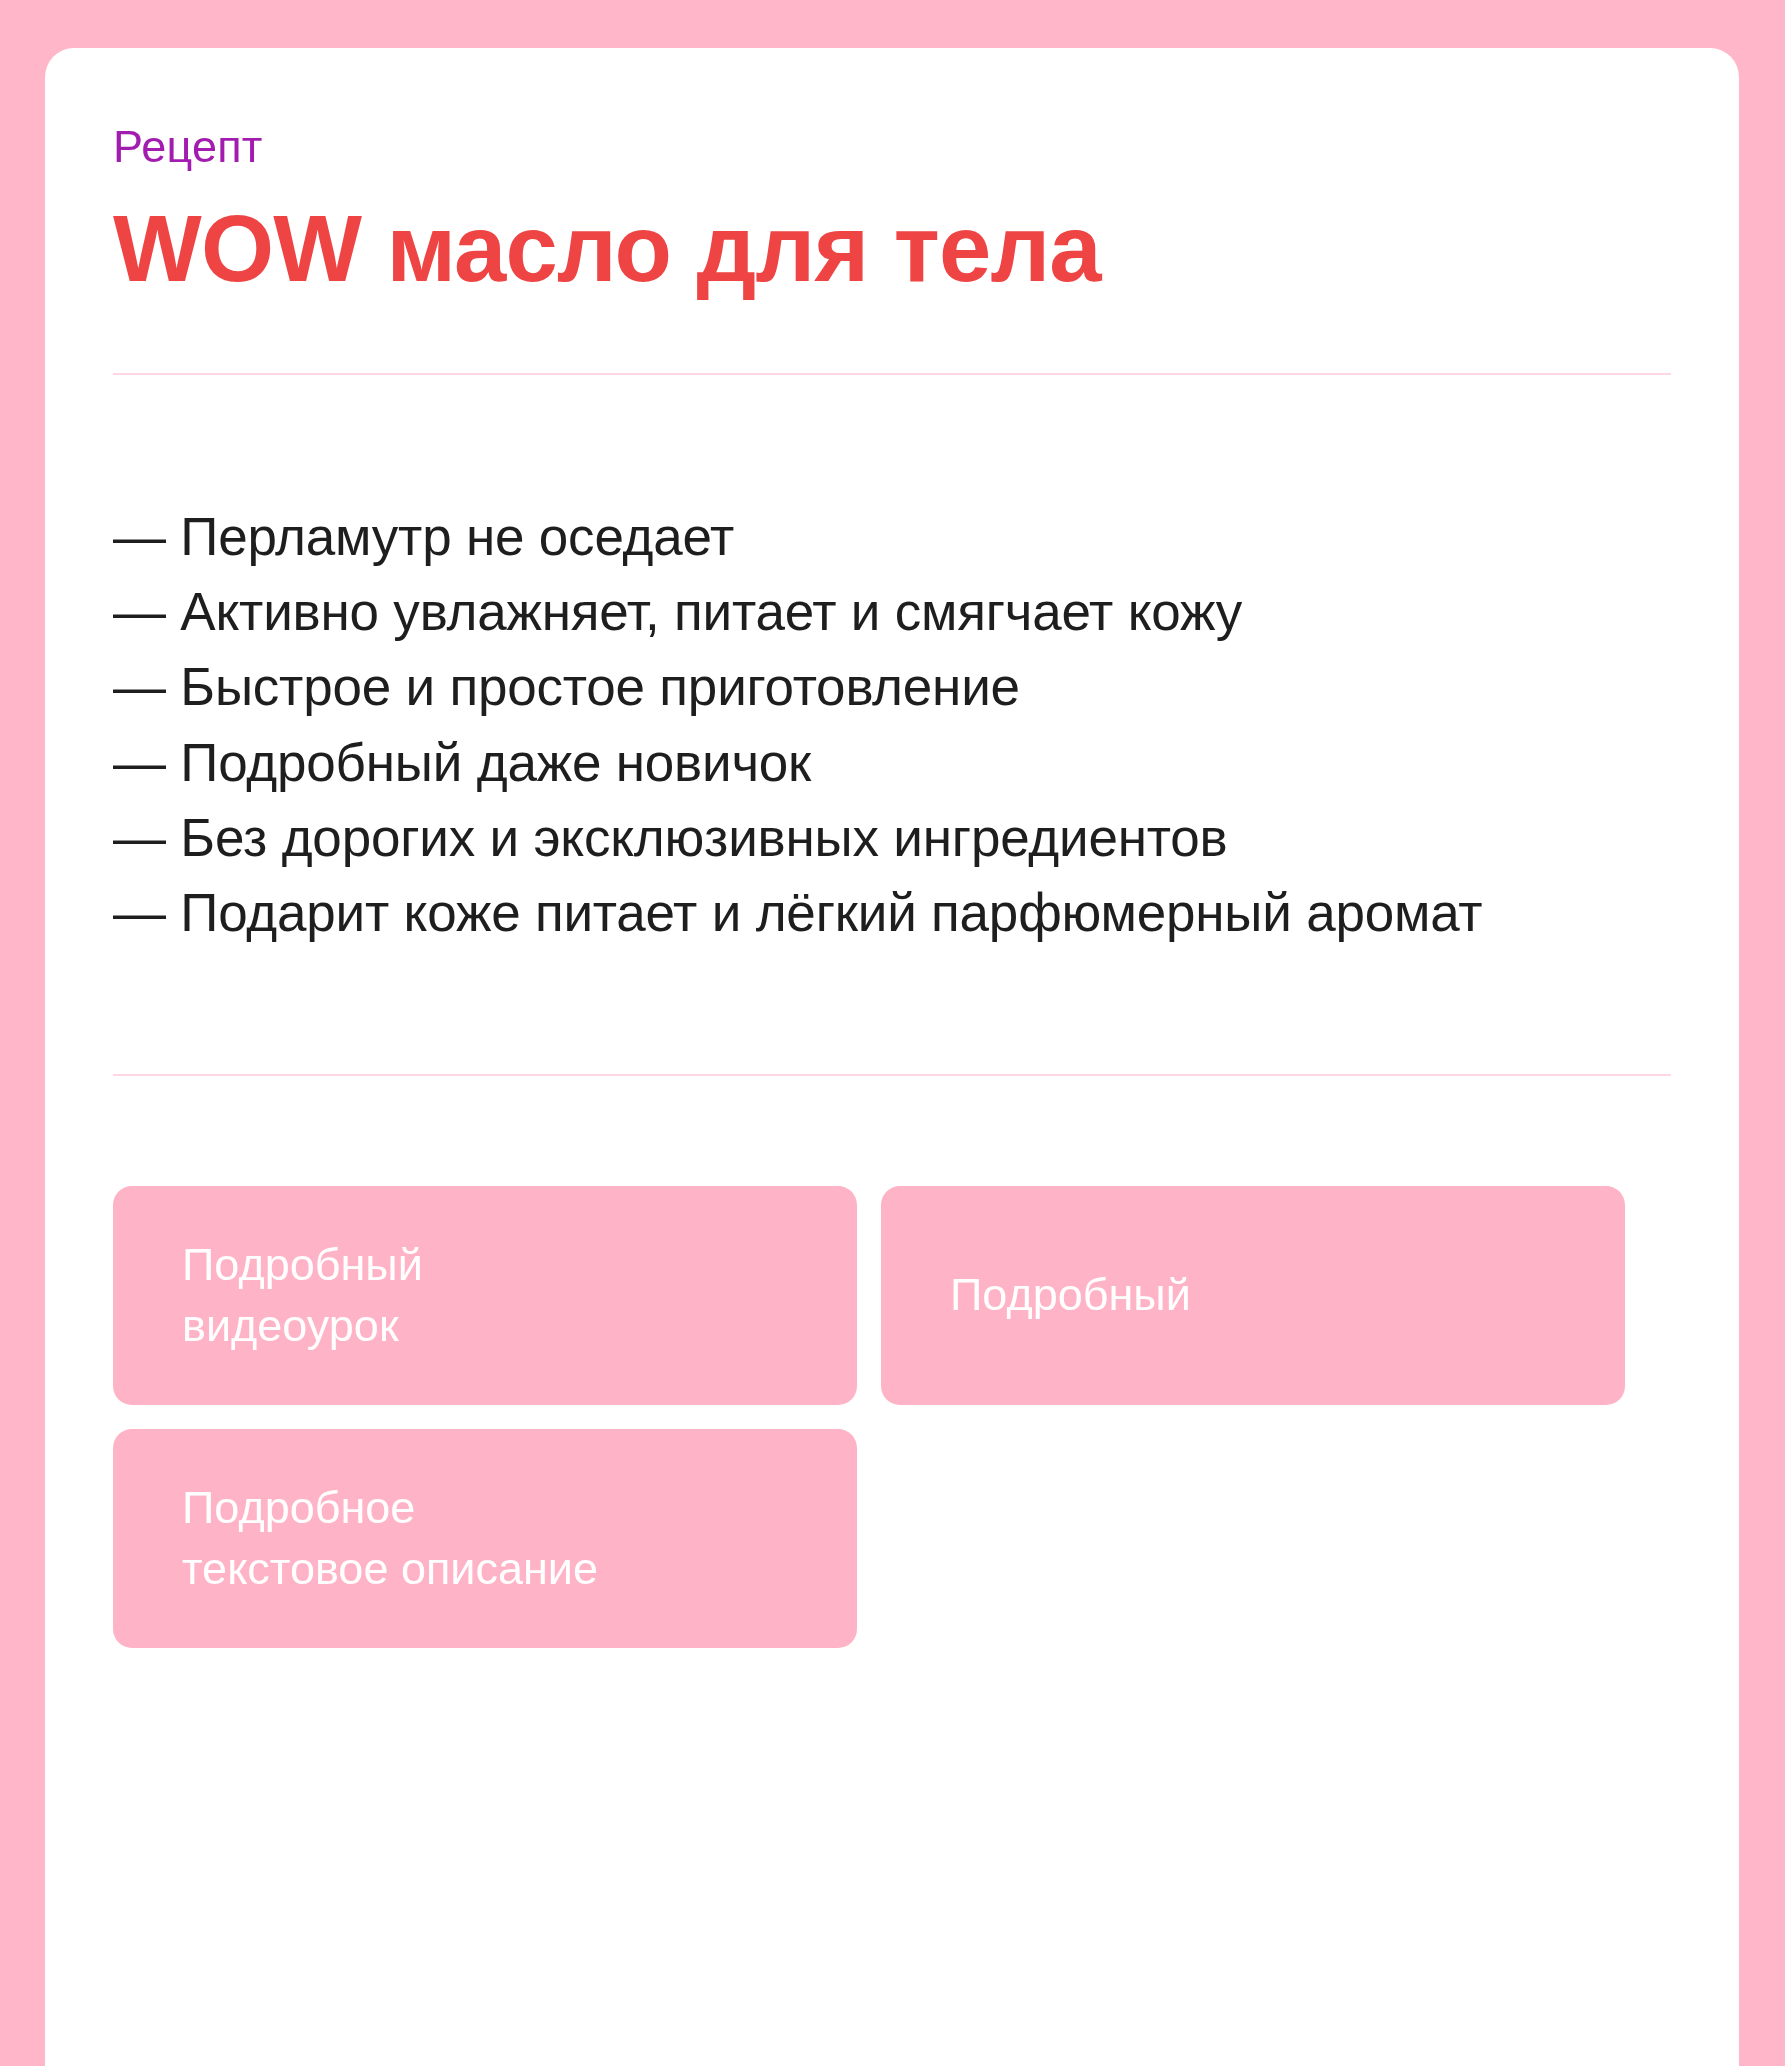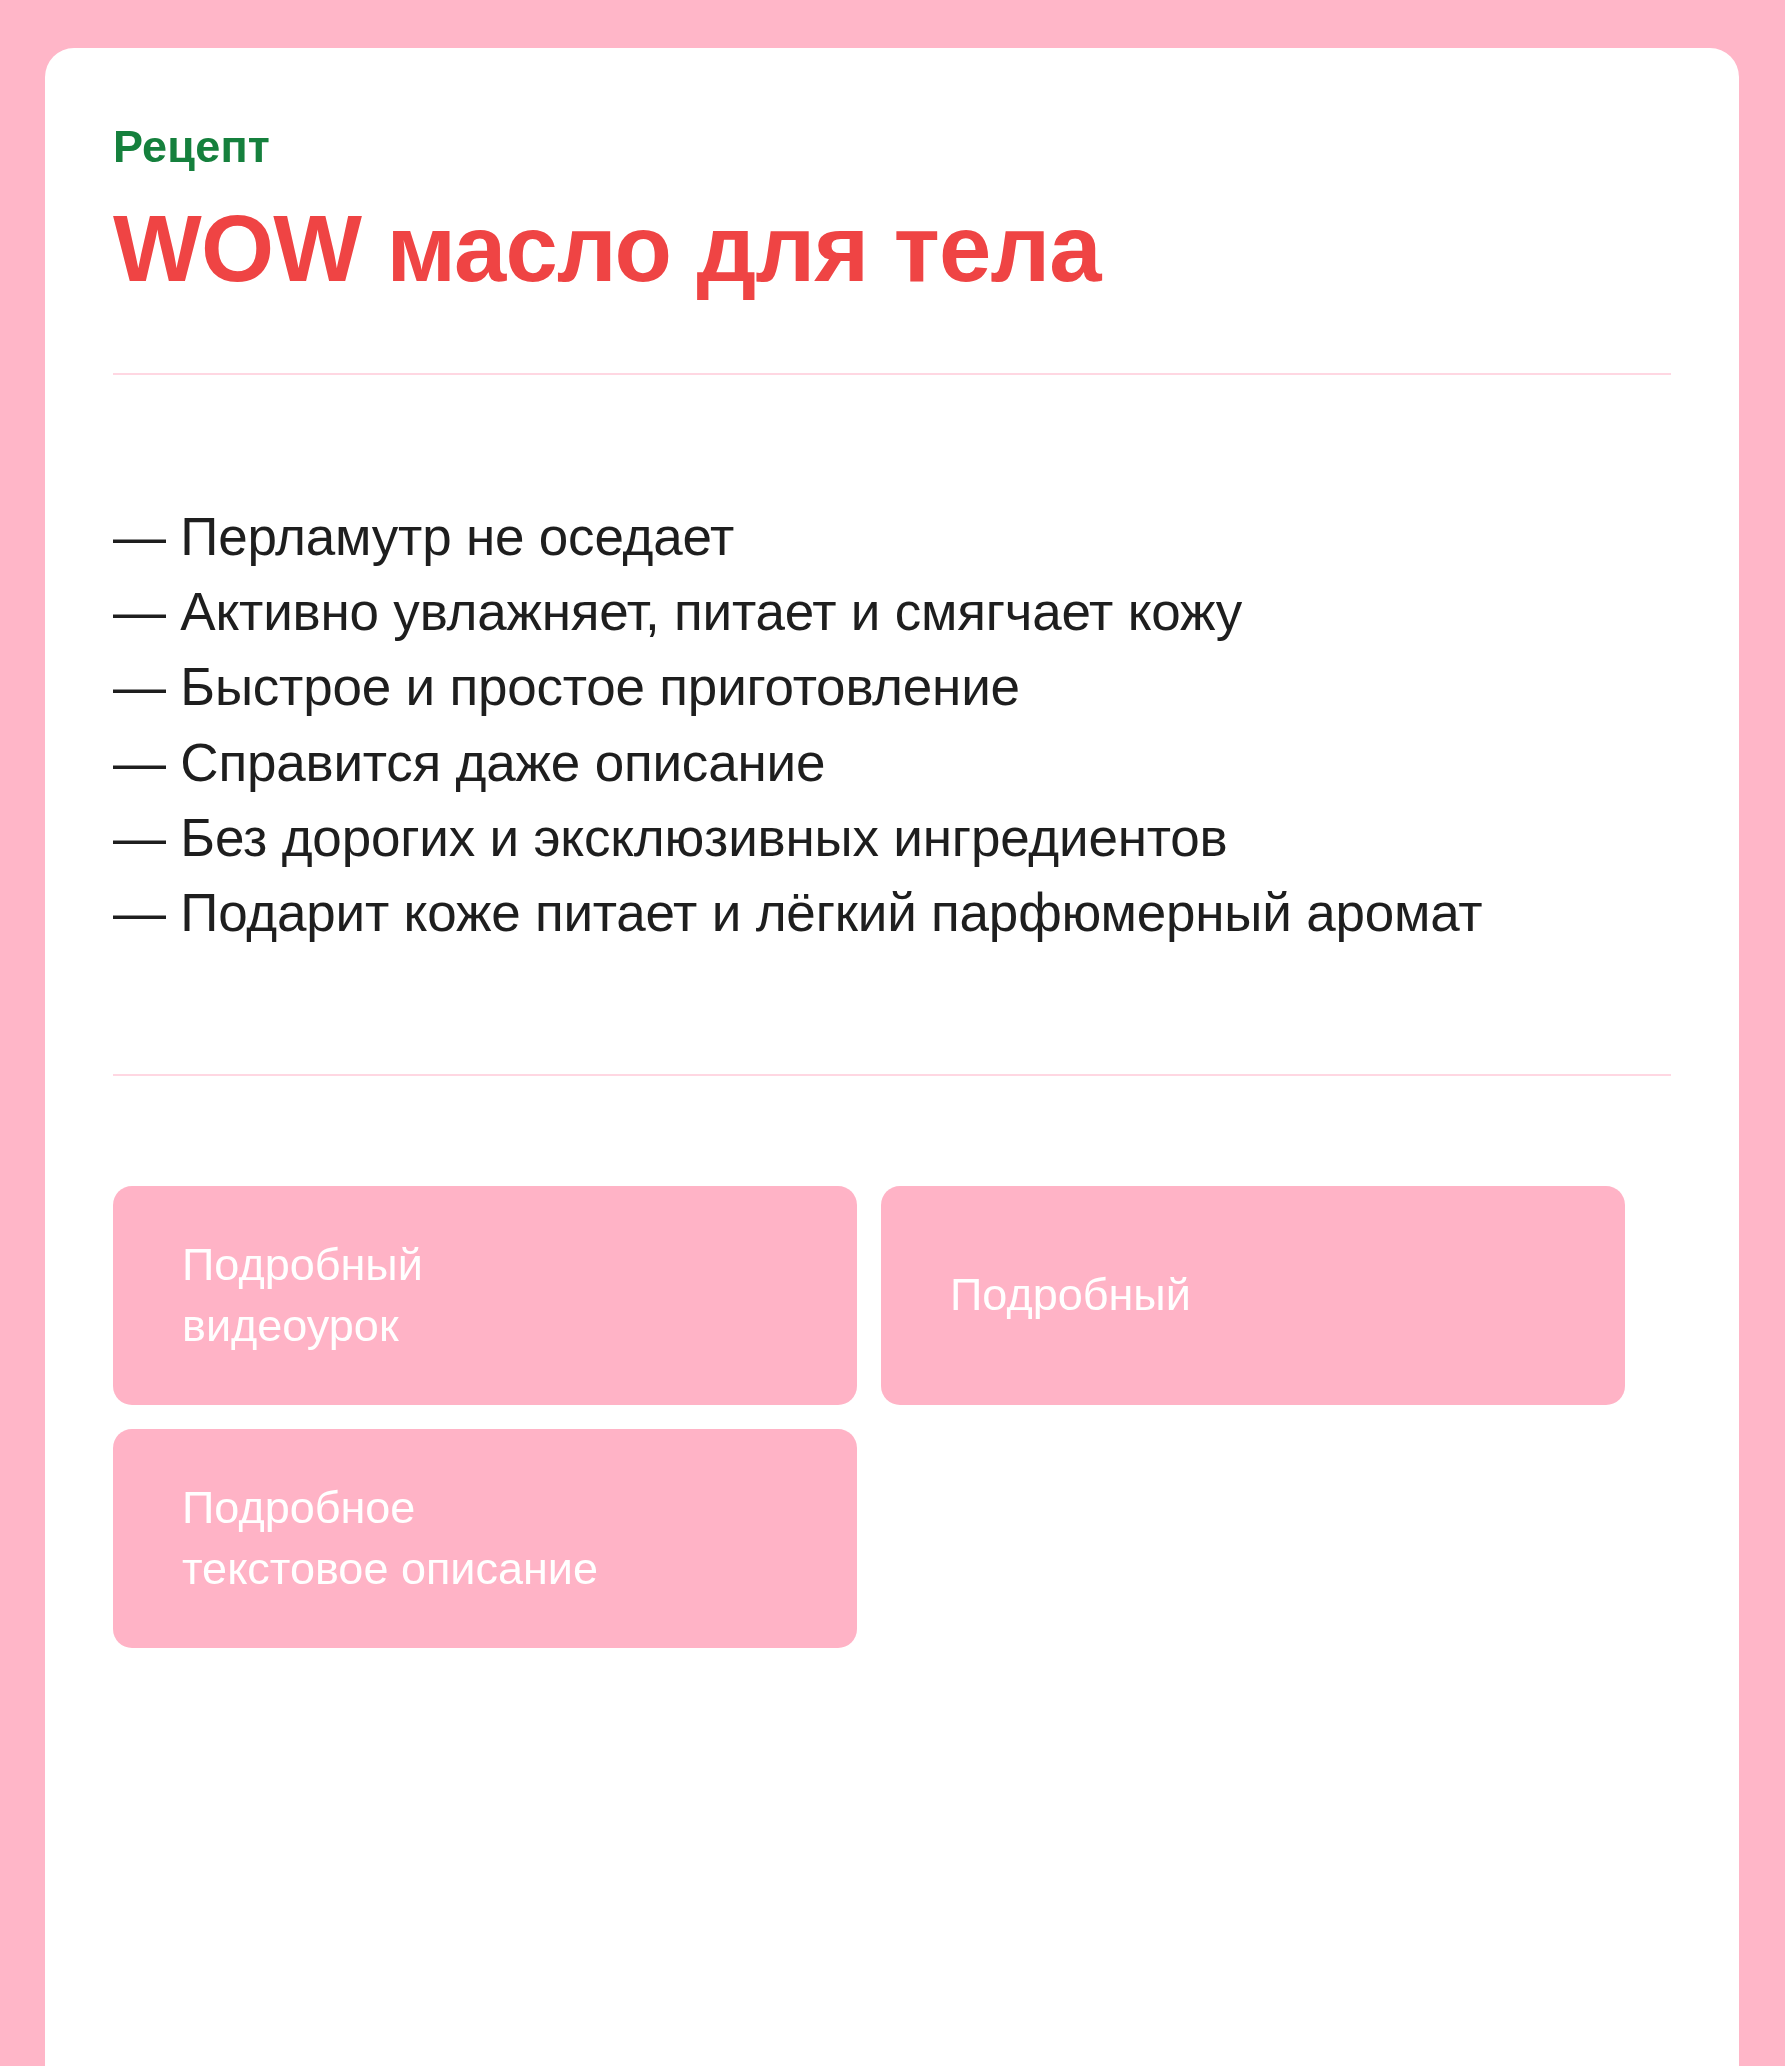--- a/index.html
+++ b/index.html
@@ -26,22 +26,22 @@
     overflow: hidden;
   }
 
   
   .header {
     padding: 74px 68px 0 68px;
   }
   .eyebrow {
     font-size: 45px;
     line-height: 1.1;
-    color: #15803d;
-    font-weight: 700;
+    color: #a21caf;
+    font-weight: 400;
     letter-spacing: 0.2px;
   }
   .title {
     margin-top: 28px;
     font-size: 94px;
     line-height: 1.05;
     color: #ef4444;
     font-weight: 700;
     letter-spacing: -0.8px;
     white-space: nowrap;
@@ -111,21 +111,21 @@
   <div class="header">
     <div class="eyebrow">Рецепт</div>
     <div class="title"><span class="wow">WOW</span><span> масло для тела</span></div>
     <div class="divider"></div>
   </div>
 
   <div class="features">
     <div class="feature-line">— Перламутр не оседает</div>
     <div class="feature-line">— Активно увлажняет, питает и смягчает кожу</div>
     <div class="feature-line">— Быстрое и простое приготовление</div>
-    <div class="feature-line">— Справится даже описание</div>
+    <div class="feature-line">— Подробный даже новичок</div>
     <div class="feature-line">— Без дорогих и эксклюзивных ингредиентов</div>
     <div class="feature-line">— Подарит коже питает и лёгкий парфюмерный аромат</div>
     <div class="divider2"></div>
   </div>
 
   <div class="buttons">
     <button class="btn">Подробный
 видеоурок</button>
     <button class="btn">Подробный</button>
     <button class="btn">Подробное

